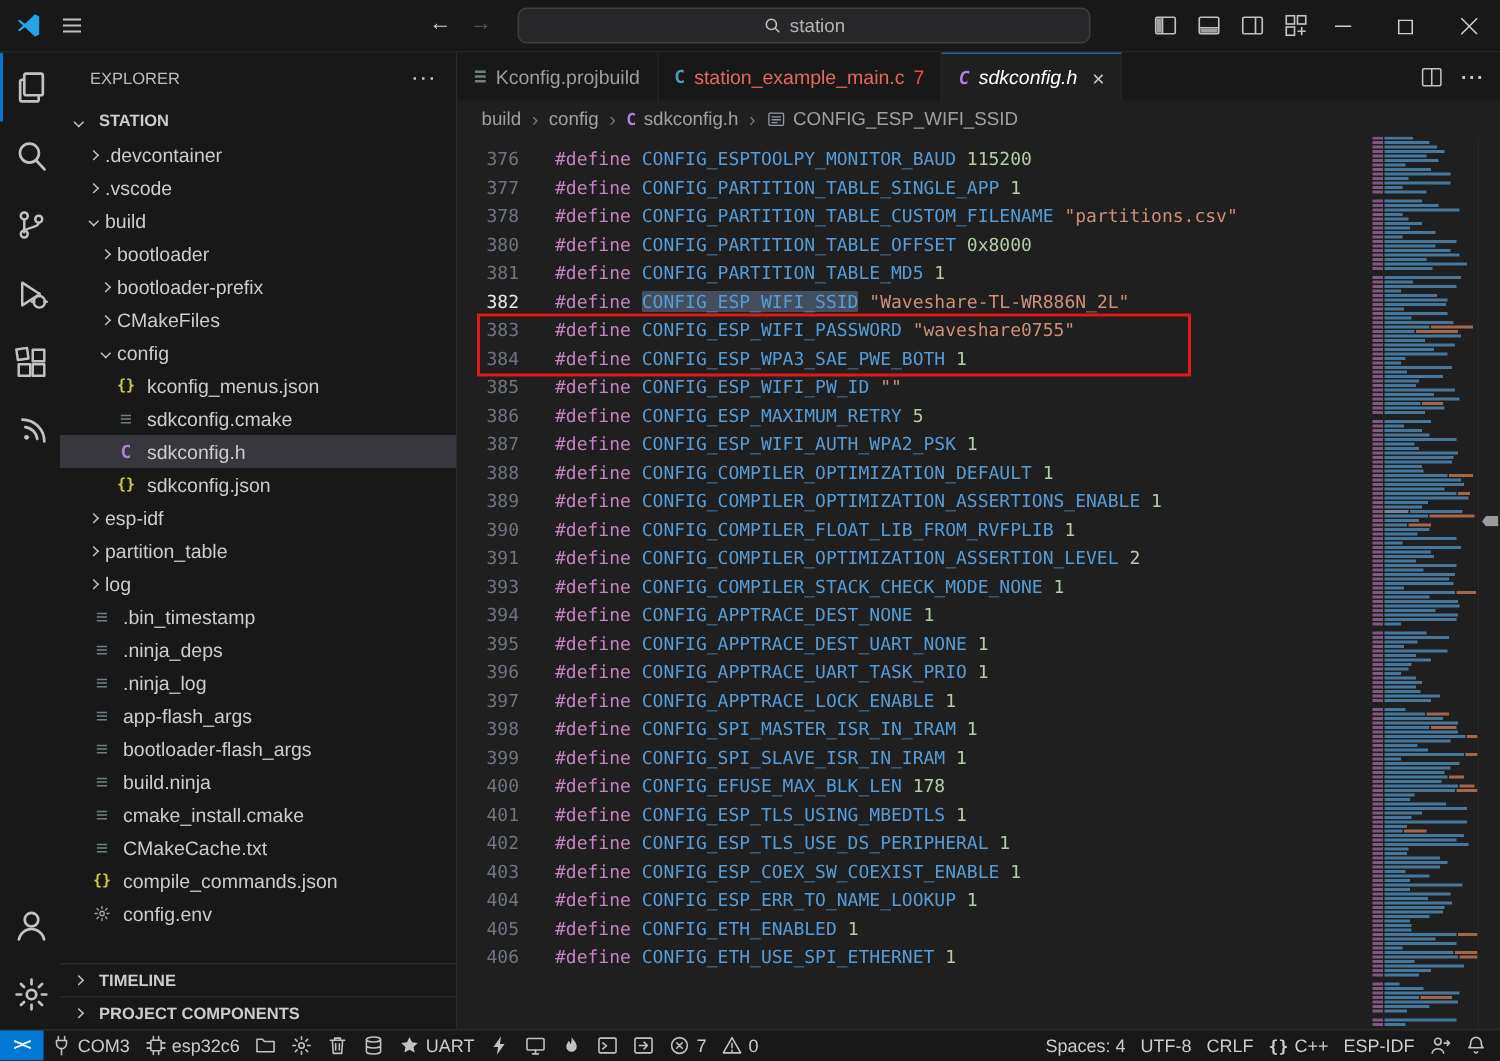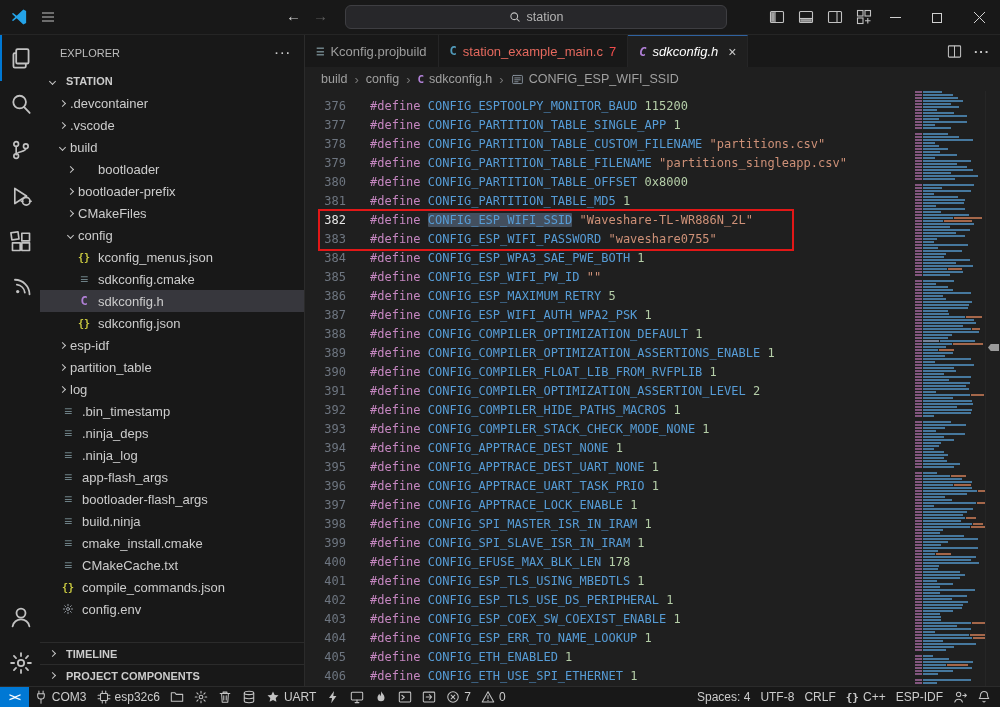--- a/index.html
+++ b/index.html
@@ -262,21 +262,21 @@
             <span class="chev right"></span>
           </span>
           <span>.vscode</span>
         </div>
         <div class="trow" style="padding-left: 14px;">
           <span class="chev-cell">
             <span class="chev down"></span>
           </span>
           <span>build</span>
         </div>
-        <div class="trow" style="padding-left: 22px; gap: 20px;">
+        <div class="trow" style="padding-left: 22px;">
           <span class="chev-cell">
             <span class="chev right"></span>
           </span>
           <span>bootloader</span>
         </div>
         <div class="trow" style="padding-left: 22px;">
           <span class="chev-cell">
             <span class="chev right"></span>
           </span>
           <span>bootloader-prefix</span>
@@ -439,34 +439,32 @@
             </svg>
           </span>
           <span>CONFIG_ESP_WIFI_SSID</span>
         </span>
       </div>
     <div id="code-wrap">
       <div id="code-lines">
           <div class="code-line"><span class="ln">376</span><span class="code-text"><span class="kw">#define</span> <span class="mac">CONFIG_ESPTOOLPY_MONITOR_BAUD</span> <span class="num">115200</span></span></div>
           <div class="code-line"><span class="ln">377</span><span class="code-text"><span class="kw">#define</span> <span class="mac">CONFIG_PARTITION_TABLE_SINGLE_APP</span> <span class="num">1</span></span></div>
           <div class="code-line"><span class="ln">378</span><span class="code-text"><span class="kw">#define</span> <span class="mac">CONFIG_PARTITION_TABLE_CUSTOM_FILENAME</span> <span class="str">"partitions.csv"</span></span></div>
-          <div class="code-line"><span class="ln">379</span><span class="code-text"><span class="kw">#define</span> <span class="mac">CONFIG_PARTITION_TABLE_FILENAME</span> <span class="str">"partitions_singleapp.csv"</span></span></div>
           <div class="code-line"><span class="ln">380</span><span class="code-text"><span class="kw">#define</span> <span class="mac">CONFIG_PARTITION_TABLE_OFFSET</span> <span class="num">0x8000</span></span></div>
           <div class="code-line"><span class="ln">381</span><span class="code-text"><span class="kw">#define</span> <span class="mac">CONFIG_PARTITION_TABLE_MD5</span> <span class="num">1</span></span></div>
           <div class="code-line"><span class="ln active">382</span><span class="code-text"><span class="kw">#define</span> <span class="mac word-hl">CONFIG_ESP_WIFI_SSID</span> <span class="str">"Waveshare-TL-WR886N_2L"</span></span></div>
           <div class="code-line"><span class="ln">383</span><span class="code-text"><span class="kw">#define</span> <span class="mac">CONFIG_ESP_WIFI_PASSWORD</span> <span class="str">"waveshare0755"</span></span></div>
           <div class="code-line"><span class="ln">384</span><span class="code-text"><span class="kw">#define</span> <span class="mac">CONFIG_ESP_WPA3_SAE_PWE_BOTH</span> <span class="num">1</span></span></div>
           <div class="code-line"><span class="ln">385</span><span class="code-text"><span class="kw">#define</span> <span class="mac">CONFIG_ESP_WIFI_PW_ID</span> <span class="str">""</span></span></div>
           <div class="code-line"><span class="ln">386</span><span class="code-text"><span class="kw">#define</span> <span class="mac">CONFIG_ESP_MAXIMUM_RETRY</span> <span class="num">5</span></span></div>
           <div class="code-line"><span class="ln">387</span><span class="code-text"><span class="kw">#define</span> <span class="mac">CONFIG_ESP_WIFI_AUTH_WPA2_PSK</span> <span class="num">1</span></span></div>
           <div class="code-line"><span class="ln">388</span><span class="code-text"><span class="kw">#define</span> <span class="mac">CONFIG_COMPILER_OPTIMIZATION_DEFAULT</span> <span class="num">1</span></span></div>
           <div class="code-line"><span class="ln">389</span><span class="code-text"><span class="kw">#define</span> <span class="mac">CONFIG_COMPILER_OPTIMIZATION_ASSERTIONS_ENABLE</span> <span class="num">1</span></span></div>
           <div class="code-line"><span class="ln">390</span><span class="code-text"><span class="kw">#define</span> <span class="mac">CONFIG_COMPILER_FLOAT_LIB_FROM_RVFPLIB</span> <span class="num">1</span></span></div>
           <div class="code-line"><span class="ln">391</span><span class="code-text"><span class="kw">#define</span> <span class="mac">CONFIG_COMPILER_OPTIMIZATION_ASSERTION_LEVEL</span> <span class="num">2</span></span></div>
-          <div class="code-line"><span class="ln">392</span><span class="code-text"><span class="kw">#define</span> <span class="mac">CONFIG_COMPILER_HIDE_PATHS_MACROS</span> <span class="num">1</span></span></div>
           <div class="code-line"><span class="ln">393</span><span class="code-text"><span class="kw">#define</span> <span class="mac">CONFIG_COMPILER_STACK_CHECK_MODE_NONE</span> <span class="num">1</span></span></div>
           <div class="code-line"><span class="ln">394</span><span class="code-text"><span class="kw">#define</span> <span class="mac">CONFIG_APPTRACE_DEST_NONE</span> <span class="num">1</span></span></div>
           <div class="code-line"><span class="ln">395</span><span class="code-text"><span class="kw">#define</span> <span class="mac">CONFIG_APPTRACE_DEST_UART_NONE</span> <span class="num">1</span></span></div>
           <div class="code-line"><span class="ln">396</span><span class="code-text"><span class="kw">#define</span> <span class="mac">CONFIG_APPTRACE_UART_TASK_PRIO</span> <span class="num">1</span></span></div>
           <div class="code-line"><span class="ln">397</span><span class="code-text"><span class="kw">#define</span> <span class="mac">CONFIG_APPTRACE_LOCK_ENABLE</span> <span class="num">1</span></span></div>
           <div class="code-line"><span class="ln">398</span><span class="code-text"><span class="kw">#define</span> <span class="mac">CONFIG_SPI_MASTER_ISR_IN_IRAM</span> <span class="num">1</span></span></div>
           <div class="code-line"><span class="ln">399</span><span class="code-text"><span class="kw">#define</span> <span class="mac">CONFIG_SPI_SLAVE_ISR_IN_IRAM</span> <span class="num">1</span></span></div>
           <div class="code-line"><span class="ln">400</span><span class="code-text"><span class="kw">#define</span> <span class="mac">CONFIG_EFUSE_MAX_BLK_LEN</span> <span class="num">178</span></span></div>
           <div class="code-line"><span class="ln">401</span><span class="code-text"><span class="kw">#define</span> <span class="mac">CONFIG_ESP_TLS_USING_MBEDTLS</span> <span class="num">1</span></span></div>
           <div class="code-line"><span class="ln">402</span><span class="code-text"><span class="kw">#define</span> <span class="mac">CONFIG_ESP_TLS_USE_DS_PERIPHERAL</span> <span class="num">1</span></span></div>

